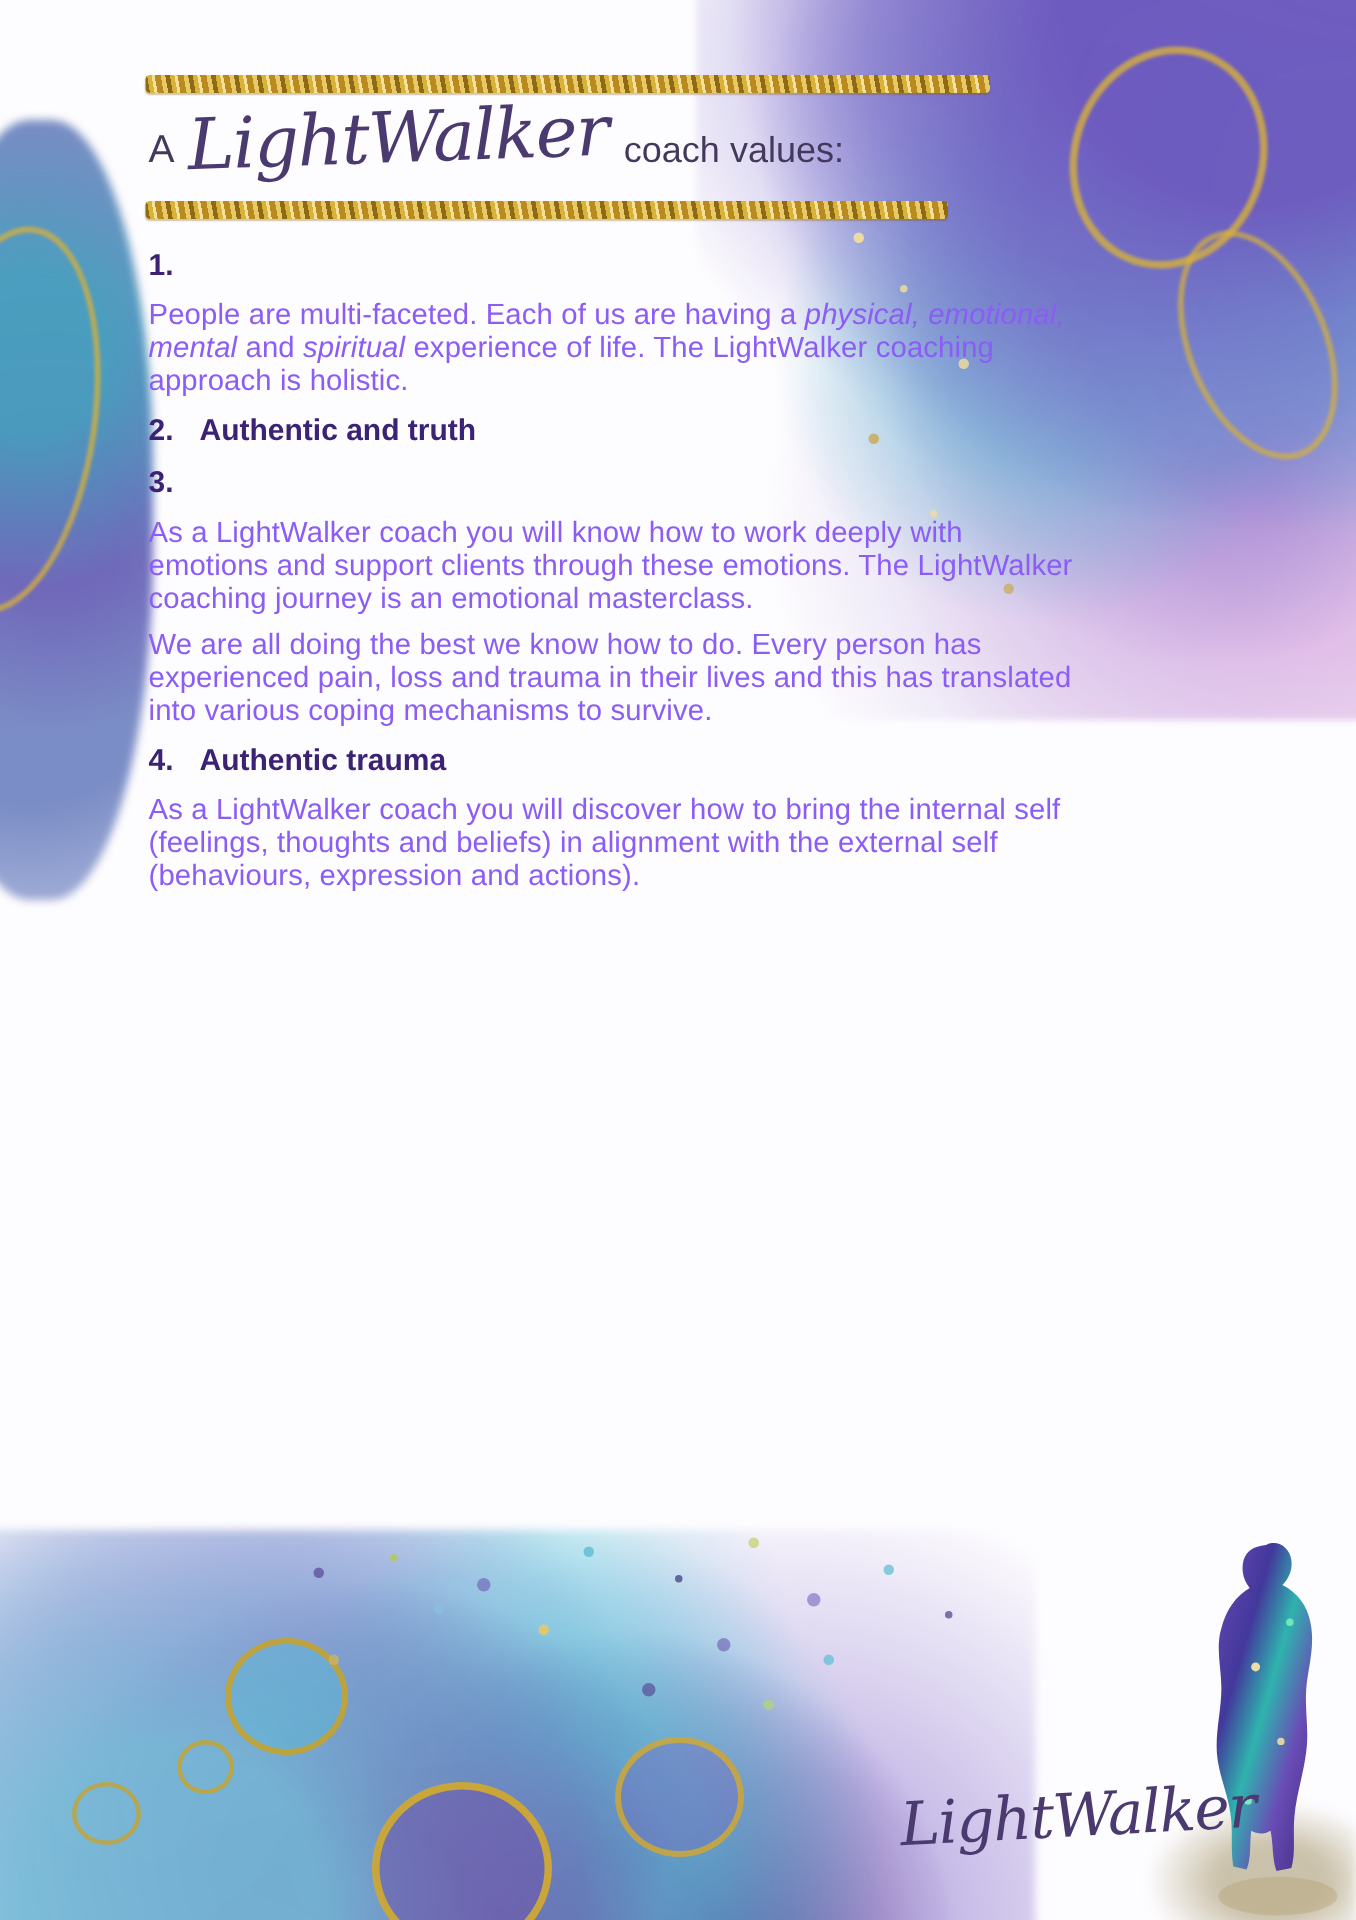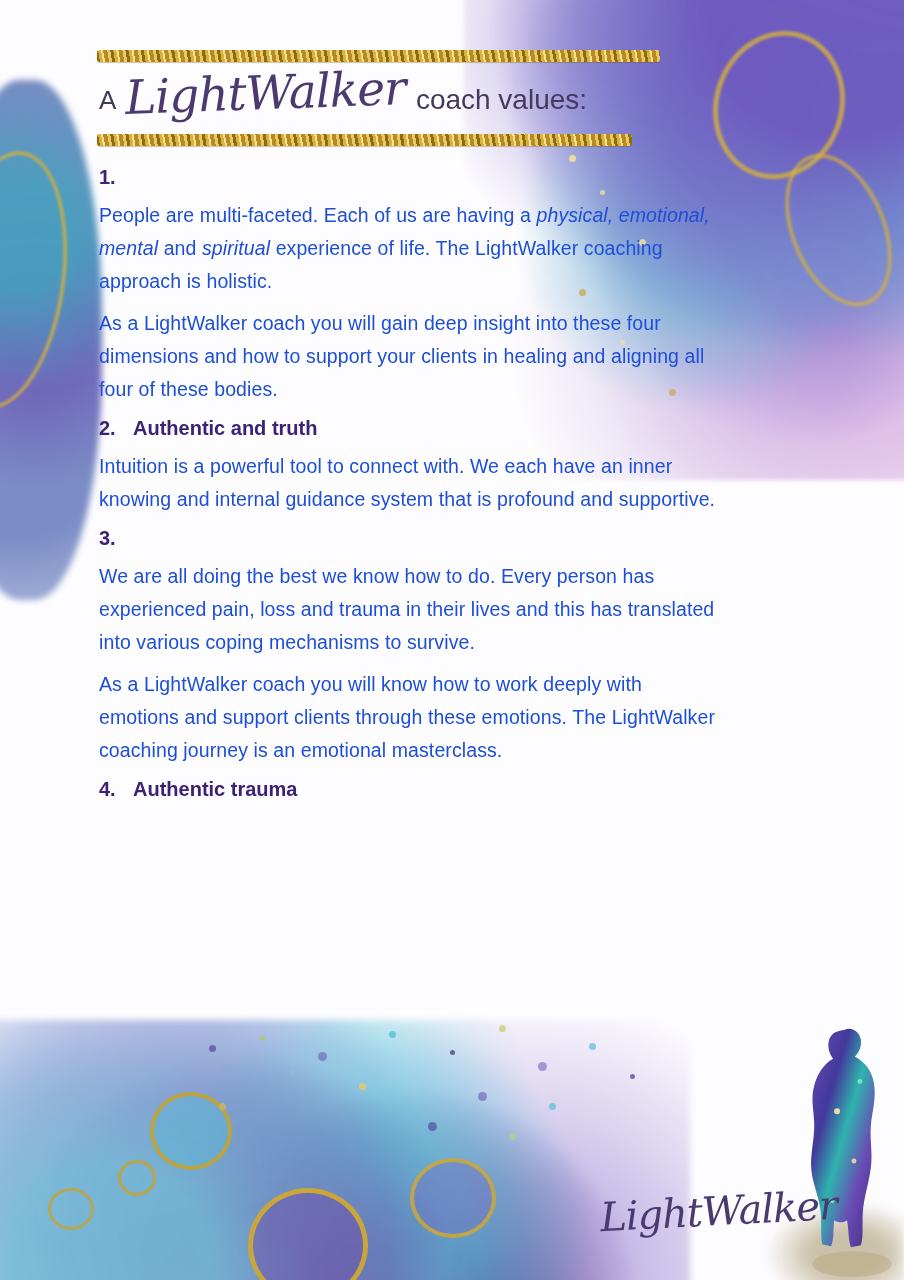--- a/index.html
+++ b/index.html
@@ -64,29 +64,29 @@
   }
   .goldbar.short{width:535px;}
   .goldbar.long{width:563px;}
   .header-row{display:flex;align-items:baseline;margin:6px 0 2px 2px;height:64px;}
   .hdr-prefix{font-size:26px;color:#44395c;letter-spacing:1px;}
   .script{
     font-family:"DejaVu Serif",serif;font-style:italic;
     color:#4a3a6f;letter-spacing:-1px;
   }
   .hdr-script{font-size:47px;line-height:50px;margin:0 10px 0 8px;transform:rotate(-2deg);}
-  .hdr-suffix{font-size:28px;color:#44395c;}
+  .hdr-suffix{font-size:24px;color:#44395c;}
   .sections{margin-top:18px;}
   .sec-head{
     display:flex;color:#3b2274;font-weight:bold;
     font-size:20px;line-height:26px;margin:0 0 9px 2px;
   }
   .sec-head .num{width:34px;flex:none;}
   .para{
-    font-size:19.5px;line-height:33px;color:#1d4ed8;
+    font-size:19.5px;line-height:22px;color:#8b5cf6;
     margin:0 0 9px 2px;letter-spacing:.1px;
   }
   
   .signature{
     position:absolute;left:600px;top:1188px;z-index:2;
     font-size:40px;transform:rotate(-3deg);
   }
   .walker{position:absolute;left:792px;top:1022px;width:110px;height:258px;z-index:1;}
 </style>
 </head>
@@ -149,35 +149,34 @@
   </div>
 
   <div class="goldbar short"></div>
 
   <div class="sections">
 
     <div class="sec-head">
       <span class="num">1.</span>
     </div>
     <p class="para">People are multi-faceted. Each of us are having a <i>physical, emotional, mental</i> and <i>spiritual</i> experience of life. The LightWalker coaching approach is holistic.</p>
-    <p class="para">As a LightWalker coach you will gain deep insight into these four dimensions and how to support your clients in healing and aligning all four of these bodies.</p>
 
     <div class="sec-head">
       <span class="num">2.</span>
       <span class="title">Authentic and truth</span>
     </div>
-    <p class="para">Intuition is a powerful tool to connect with. We each have an inner knowing and internal guidance system that is profound and supportive.</p>
 
     <div class="sec-head">
       <span class="num">3.</span>
     </div>
+    <p class="para">As a LightWalker coach you will know how to work deeply with emotions and support clients through these emotions. The LightWalker coaching journey is an emotional masterclass.</p>
     <p class="para">We are all doing the best we know how to do. Every person has experienced pain, loss and trauma in their lives and this has translated into various coping mechanisms to survive.</p>
-    <p class="para">As a LightWalker coach you will know how to work deeply with emotions and support clients through these emotions. The LightWalker coaching journey is an emotional masterclass.</p>
 
     <div class="sec-head">
       <span class="num">4.</span>
       <span class="title">Authentic trauma</span>
     </div>
+    <p class="para">As a LightWalker coach you will discover how to bring the internal self (feelings, thoughts and beliefs) in alignment with the external self (behaviours, expression and actions).</p>
 
   </div>
 </div>
 
 <div class="script signature">LightWalker</div>
 
 </body></html>

